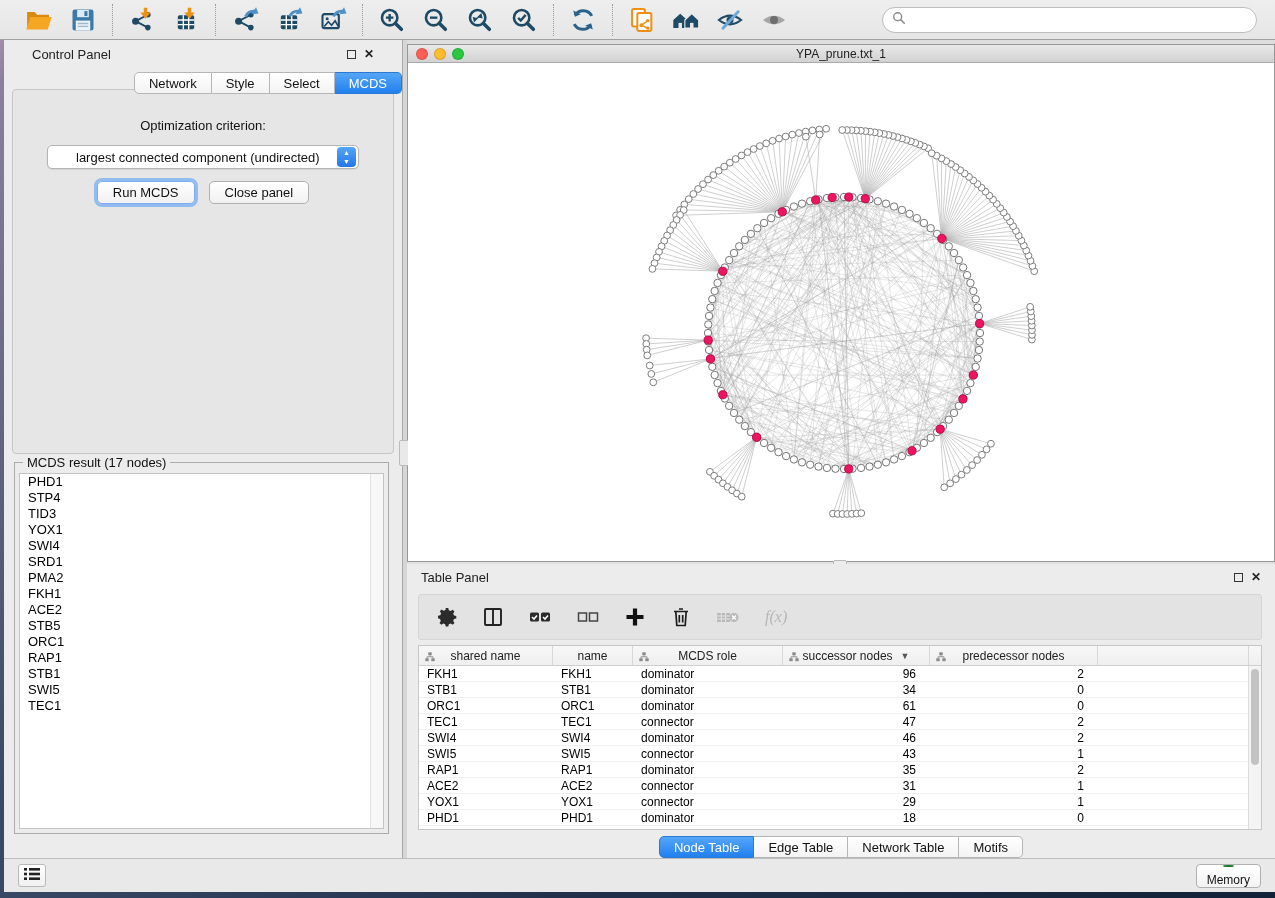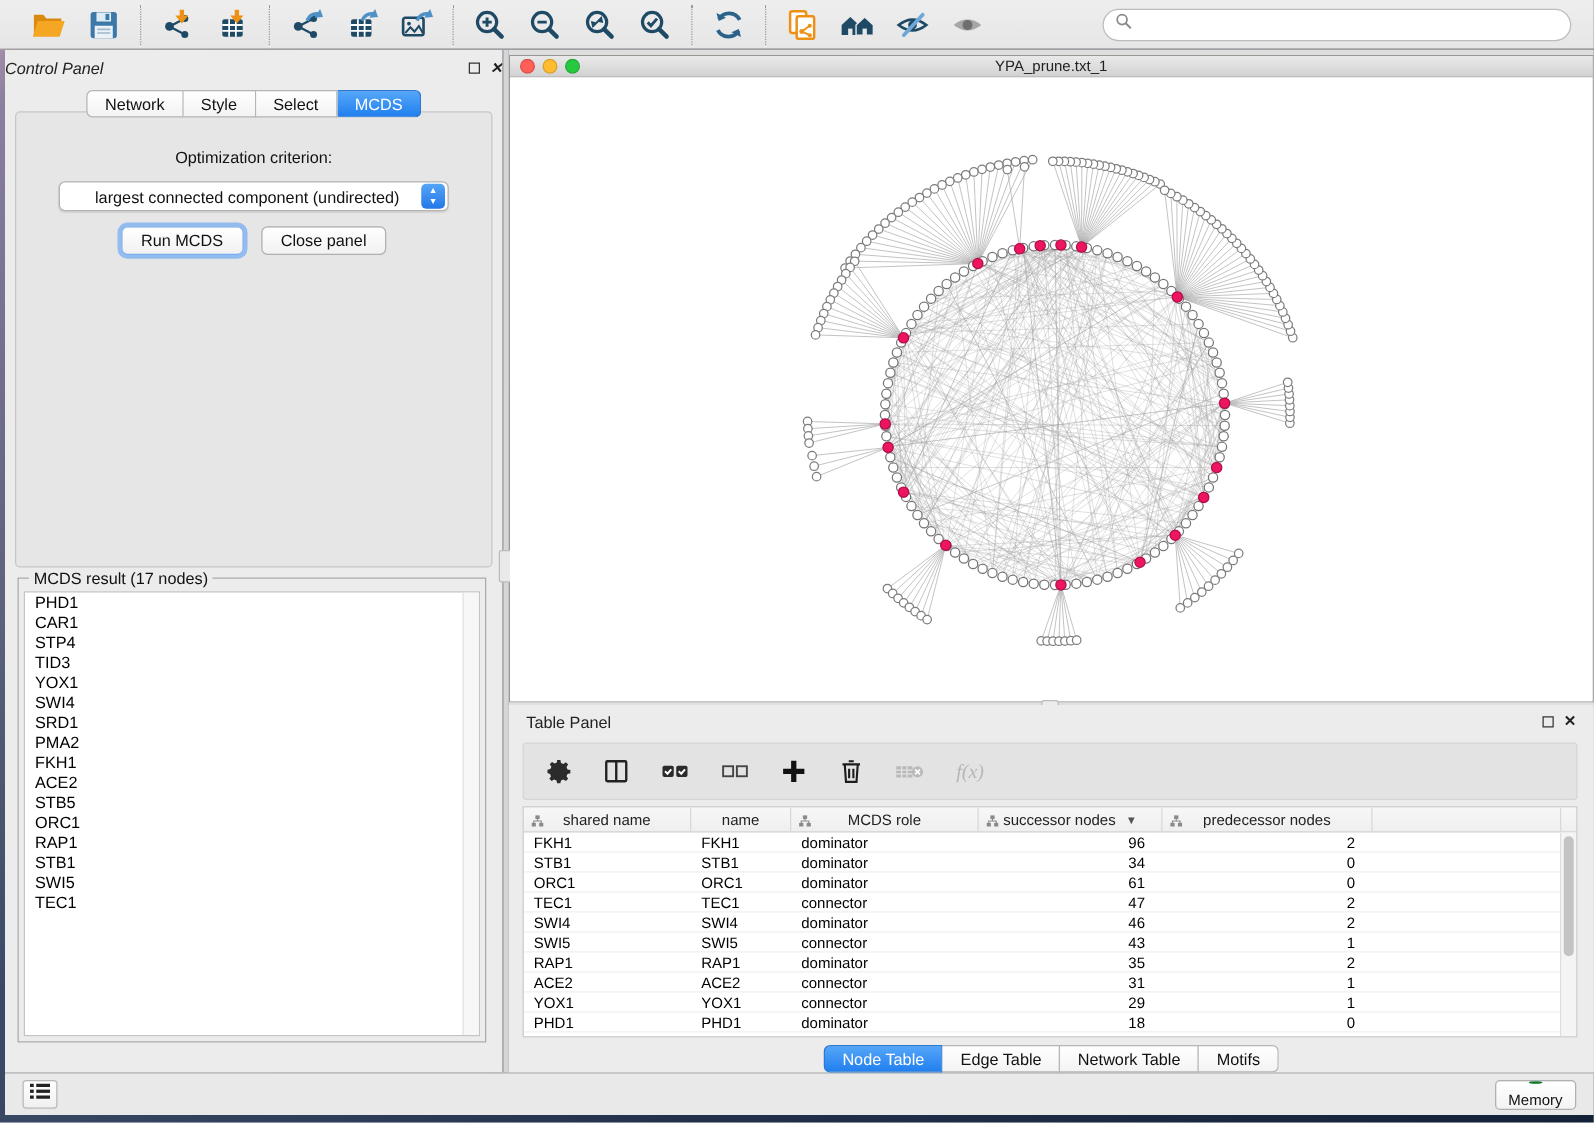--- a/index.html
+++ b/index.html
@@ -14,26 +14,26 @@
   .tb-group + .tb-group { border-left:1px dotted #9a9a9a; }
   .tbtn { width:34px; height:32px; display:flex; align-items:center; justify-content:center; border-radius:4px; }
   .tb-search { margin-left:auto; margin-right:8px; width:375px; height:26px; background:#fff; border:1px solid #bdbdbd; border-radius:13px; display:flex; align-items:center; padding:0 9px; }
   .tb-search input { border:none; outline:none; flex:1; font-size:12px; background:transparent; margin-left:6px; }
 
   
   .main { position:absolute; top:40px; left:4px; right:0; bottom:34px; display:flex; }
 
   
   .control-panel { width:398px; background:#ececec; position:relative; }
-  .cp-header { height:24px; display:flex; align-items:center; padding:4px 0 0;font-style:italic; }
+  .cp-header { height:24px; display:flex; align-items:center; padding:4px 28px 0; }
   .cp-title { font-size:13px; color:#222; }
   .win-icons { margin-left:auto; display:flex; gap:8px; align-items:center; }
   .float-ic { width:9px; height:9px; border:1.5px solid #333; }
   .close-ic { font-size:12px; font-weight:bold; color:#222; line-height:9px; }
-  .cp-tabs { display:flex; justify-content:center; position:relative; z-index:2; margin-top:8px; }
+  .cp-tabs { display:flex; justify-content:flex-end; position:relative; z-index:2; margin-top:8px; }
   .seg { height:22px; display:flex; align-items:center; padding:0 14px; font-size:13px; background:linear-gradient(#ffffff,#f3f3f3); border:1px solid #b6b6b6; border-left:none; color:#111; }
   .seg:first-child { border-left:1px solid #b6b6b6; border-radius:5px 0 0 5px; }
   .seg:last-child { border-radius:0 5px 5px 0; }
   .seg.sel { background:linear-gradient(#55a6f7,#2180ef); color:#fff; border-color:#2c79d4; }
   .cp-content { position:relative; margin:-11px 8px 0; top:6px; background:#e6e6e6; border:1px solid #c6c6c6; border-radius:4px; height:365px; padding-top:28px; z-index:1; }
   .opt-label { text-align:center; font-size:13px; color:#111; margin-bottom:12px; }
   .combo { width:312px; height:24px; margin:0 auto; background:#fff; border:1px solid #b4b4b4; border-radius:5px; display:flex; align-items:center; box-shadow:0 1px 1px rgba(0,0,0,.08); }
   .combo-text { flex:1; font-size:13px; padding-left:28px; text-align:left; color:#111; white-space:nowrap; }
   .combo-step { width:19px; height:20px; margin-right:2px; border-radius:4px; background:linear-gradient(#54a5f6,#2377e8); color:#fff; font-size:7px; line-height:9px; display:flex; flex-direction:column; align-items:center; justify-content:center; }
   .cp-btn-row { display:flex; justify-content:center; gap:14px; margin-top:12px; }
@@ -274,21 +274,20 @@
         <div class="cp-btn-row">
           <button class="btn focus">Run MCDS</button>
           <button class="btn">Close panel</button>
         </div>
       </div>
       <div class="mcds-box">
         <span class="mcds-legend">MCDS result (17 nodes)</span>
         <div class="mcds-list">
           <div id="mcds-items">
               <div class="mcds-item">PHD1</div>
-              <div class="mcds-item">CAR1</div>
               <div class="mcds-item">STP4</div>
               <div class="mcds-item">TID3</div>
               <div class="mcds-item">YOX1</div>
               <div class="mcds-item">SWI4</div>
               <div class="mcds-item">SRD1</div>
               <div class="mcds-item">PMA2</div>
               <div class="mcds-item">FKH1</div>
               <div class="mcds-item">ACE2</div>
               <div class="mcds-item">STB5</div>
               <div class="mcds-item">ORC1</div>

